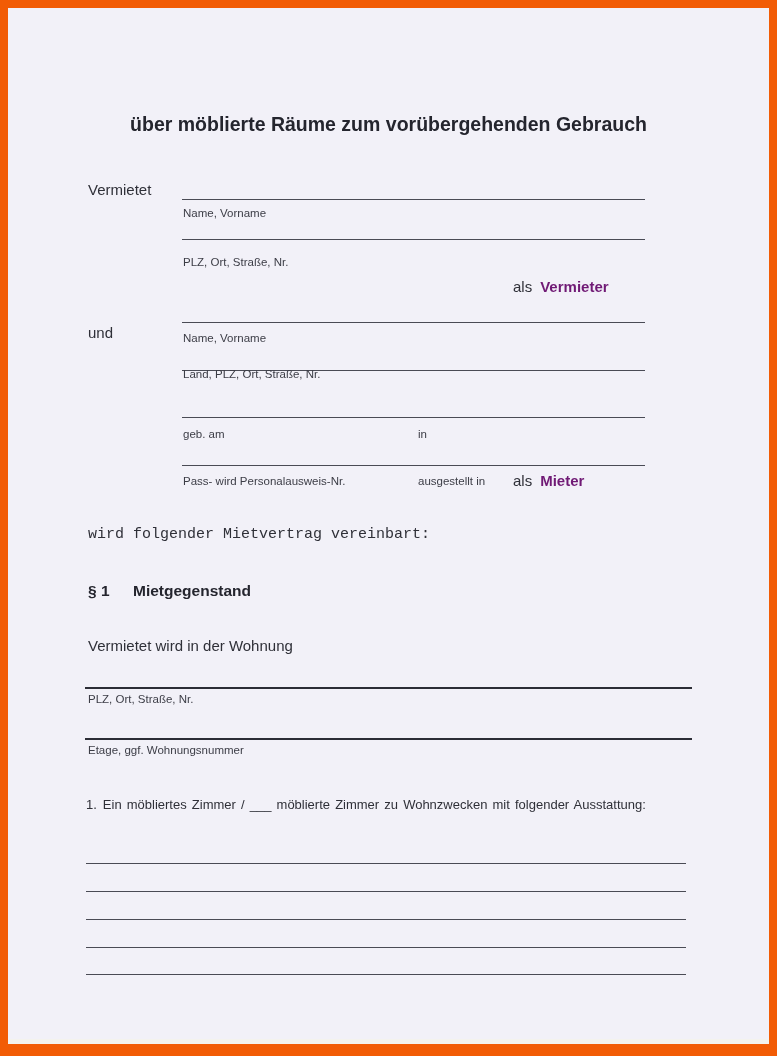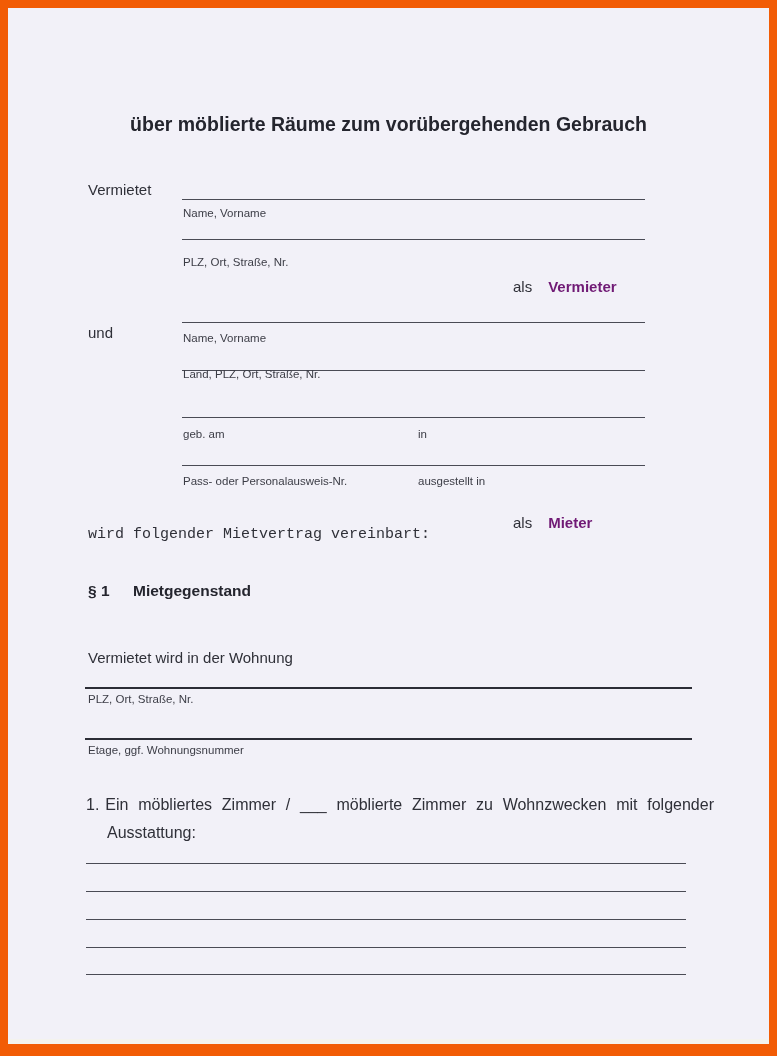--- a/index.html
+++ b/index.html
@@ -43,26 +43,26 @@
     text-align:center;
     font-size:19.5px;font-weight:bold;
     color:#24252e;
     margin-top:26px;
   }
   .label{font-size:15px;line-height:18px;}
   .fline{height:0;border-top:1.4px solid var(--thin-line);}
   .caption{font-size:11.5px;line-height:13px;color:var(--cap);}
   .role-line{font-size:15px;}
   .role-line .role{font-weight:bold;color:#701a75;}
-  .role-line .prefix{margin-right:16px;}
+  .role-line .prefix{margin-right:8px;}
   .sec-head{font-size:15.5px;font-weight:bold;color:#24252e;}
   .sline{height:0;border-top:2.2px solid var(--heavy-line);}
   .clause{
     left:86px;top:791px;width:607px;
-    font-size:16px;line-height:27.5px;
+    font-size:13px;line-height:27.5px;
     text-align:justify;
     padding-left:21px;text-indent:-21px;
     word-spacing:1.5px;
   }
   .clause .num{margin-right:6px;}
   .writing-line{height:0;border-top:1.3px solid var(--thin-line);}
 </style>
 </head>
 <body>
 
@@ -88,33 +88,33 @@
   <div class="abs caption" style="left:183px;top:332px;">Name, Vorname</div>
 
   <div class="abs fline" style="left:182px;top:370px;width:463px;"></div>
   <div class="abs caption" style="left:183px;top:368px;">Land, PLZ, Ort, Straße, Nr.</div>
 
   <div class="abs fline" style="left:182px;top:417px;width:463px;"></div>
   <div class="abs caption" style="left:183px;top:428px;">geb. am</div>
   <div class="abs caption" style="left:418px;top:428px;">in</div>
 
   <div class="abs fline" style="left:182px;top:465px;width:463px;"></div>
-  <div class="abs caption" style="left:183px;top:475px;">Pass- oder Personalausweis-Nr.</div>
+  <div class="abs caption" style="left:183px;top:475px;">Pass- wird Personalausweis-Nr.</div>
   <div class="abs caption" style="left:418px;top:475px;">ausgestellt in</div>
 
-  <div class="abs role-line" style="left:513px;top:514px;">
+  <div class="abs role-line" style="left:513px;top:472px;">
     <span class="prefix">als</span><span class="role">Mieter</span>
   </div>
 
   <div class="abs label" style="left:88px;top:526px;font-family:Liberation Mono, monospace;">wird folgender Mietvertrag vereinbart:</div>
 
   <div class="abs sec-head" style="left:88px;top:582px;">§ 1</div>
   <div class="abs sec-head" style="left:133px;top:582px;">Mietgegenstand</div>
 
-  <div class="abs label" style="left:88px;top:637px;margin-top:12px;">Vermietet wird in der Wohnung</div>
+  <div class="abs label" style="left:88px;top:637px;">Vermietet wird in der Wohnung</div>
 
   <div class="abs sline" style="left:85px;top:687px;width:607px;"></div>
   <div class="abs caption" style="left:88px;top:693px;">PLZ, Ort, Straße, Nr.</div>
 
   <div class="abs sline" style="left:85px;top:738px;width:607px;"></div>
   <div class="abs caption" style="left:88px;top:744px;">Etage, ggf. Wohnungsnummer</div>
 
   <div class="abs clause">
     <span class="num">1.</span><span>Ein möbliertes Zimmer /</span>
     <span>___</span>

